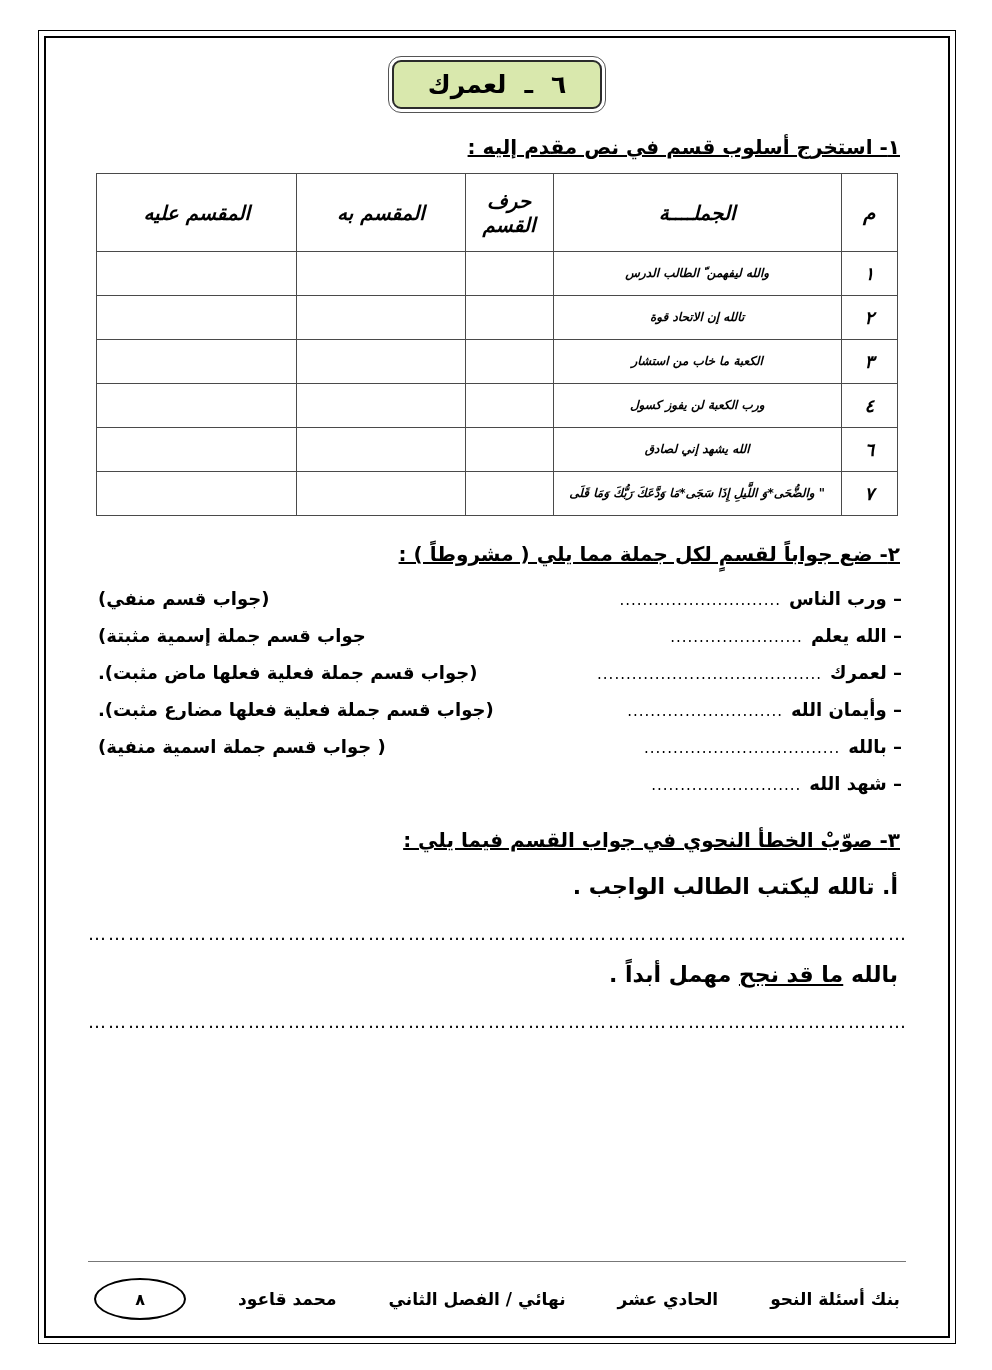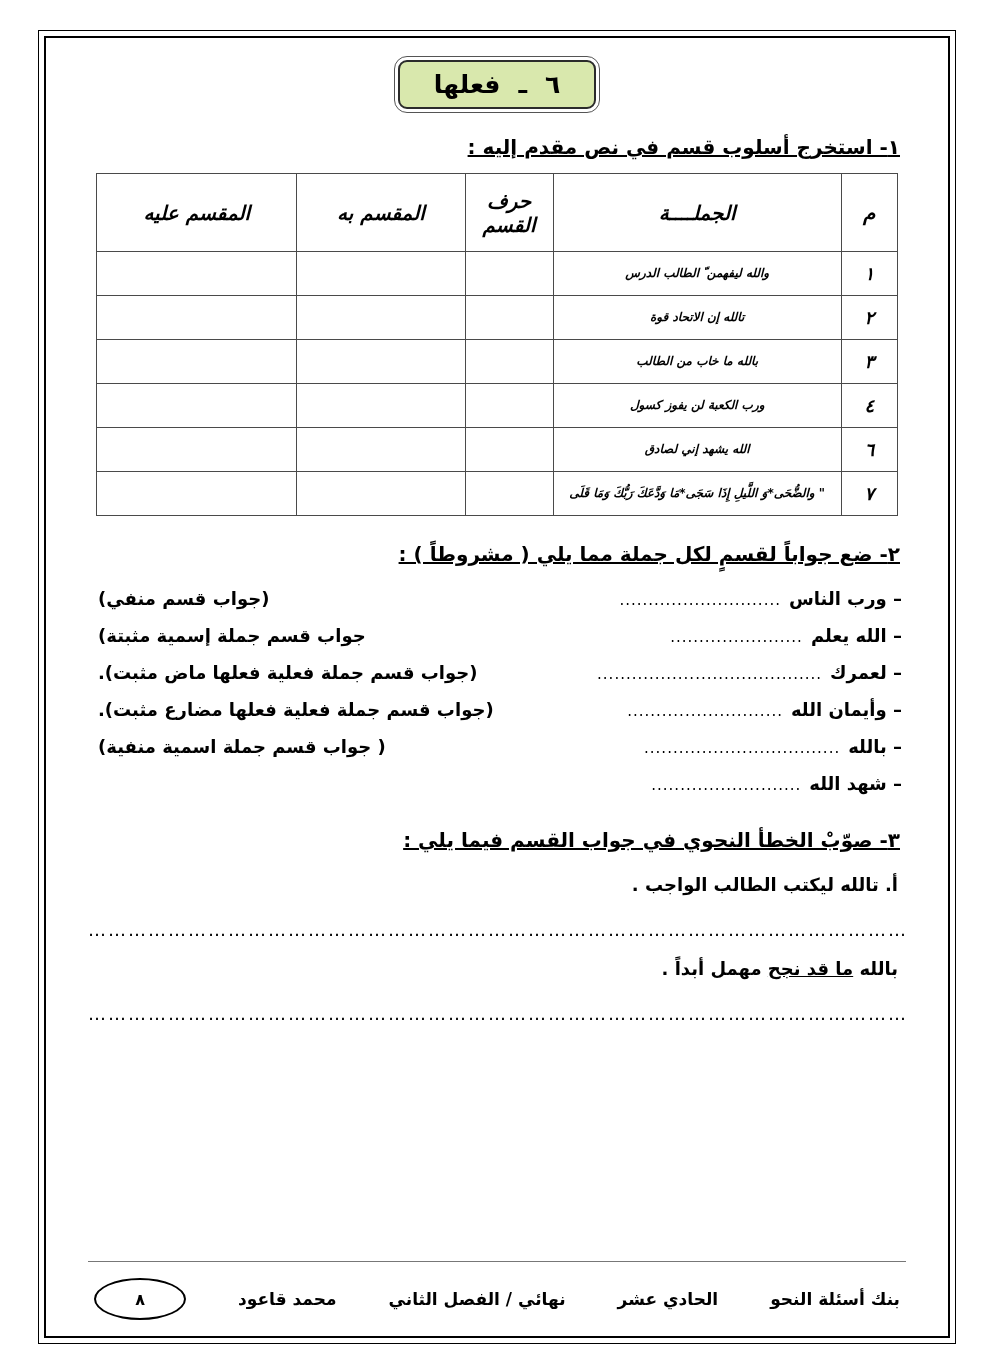--- a/index.html
+++ b/index.html
@@ -50,21 +50,21 @@
   
   .q2-list{margin-top:4px;}
   .q2-item{
     display:flex;justify-content:space-between;align-items:baseline;
     font-size:18px;font-weight:bold;padding:8px 4px 8px 10px;
   }
   .q2-right{display:flex;align-items:baseline;gap:8px;min-width:0;}
   .q2-dots{font-weight:normal;font-size:15px;letter-spacing:1px;white-space:nowrap;overflow:hidden;direction:ltr;}
   .q2-note{font-size:18px;font-weight:bold;white-space:nowrap;}
   
-  .q3-item{font-size:18px;font-weight:600;margin:12px 8px 6px 0;}
+  .q3-item{font-size:22px;font-weight:600;margin:12px 8px 6px 0;}
   .q3-bold{font-weight:bold;}
   .q3-bold-ul{font-weight:bold;text-decoration:underline;}
   .dots-line{
     direction:ltr;text-align:left;white-space:nowrap;overflow:hidden;
     font-size:18px;letter-spacing:2px;margin:18px 0 6px 0;font-weight:normal;
   }
   
   .spacer{flex:1;}
   .footer{
     border-top:1px solid #777;
@@ -80,21 +80,21 @@
 </head>
 <body>
 
 <div class="frame">
   <div class="frame-inner">
 
     <div class="title-row">
       <div class="title-box">
         <span>٦</span>
         <span>ـ</span>
-        <span>فعلها</span>
+        <span>لعمرك</span>
       </div>
     </div>
 
     <div class="q-heading">١-  استخرج أسلوب قسم في نص مقدم إليه :</div>
 
     <table class="oath">
       <colgroup>
         <col class="c-num">
           <col class="c-sentence">
           <col class="c-harf">
@@ -120,21 +120,21 @@
         </tr>
         <tr>
           <td class="num">٢</td>
           <td class="sent">تالله إن الاتحاد قوة</td>
           <td class="ans"></td>
           <td class="ans"></td>
           <td class="ans"></td>
         </tr>
         <tr>
           <td class="num">٣</td>
-          <td class="sent">بالله ما خاب من الطالب</td>
+          <td class="sent">الكعبة ما خاب من استشار</td>
           <td class="ans"></td>
           <td class="ans"></td>
           <td class="ans"></td>
         </tr>
         <tr>
           <td class="num">٤</td>
           <td class="sent">ورب الكعبة لن يفوز كسول</td>
           <td class="ans"></td>
           <td class="ans"></td>
           <td class="ans"></td>

